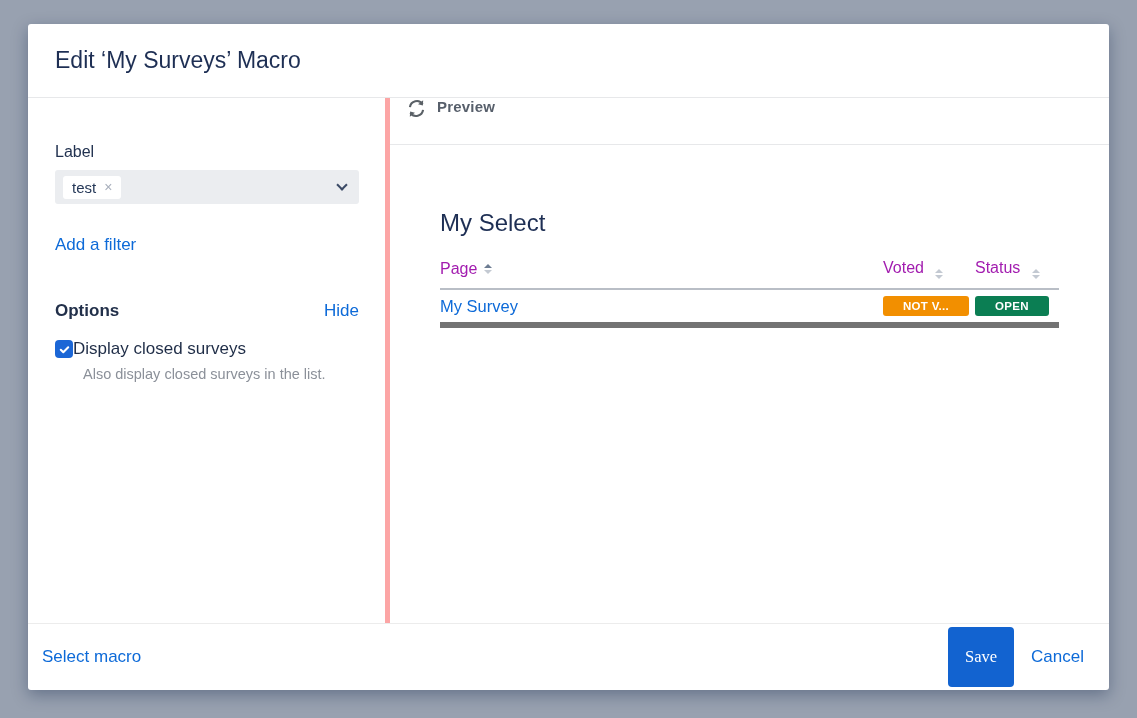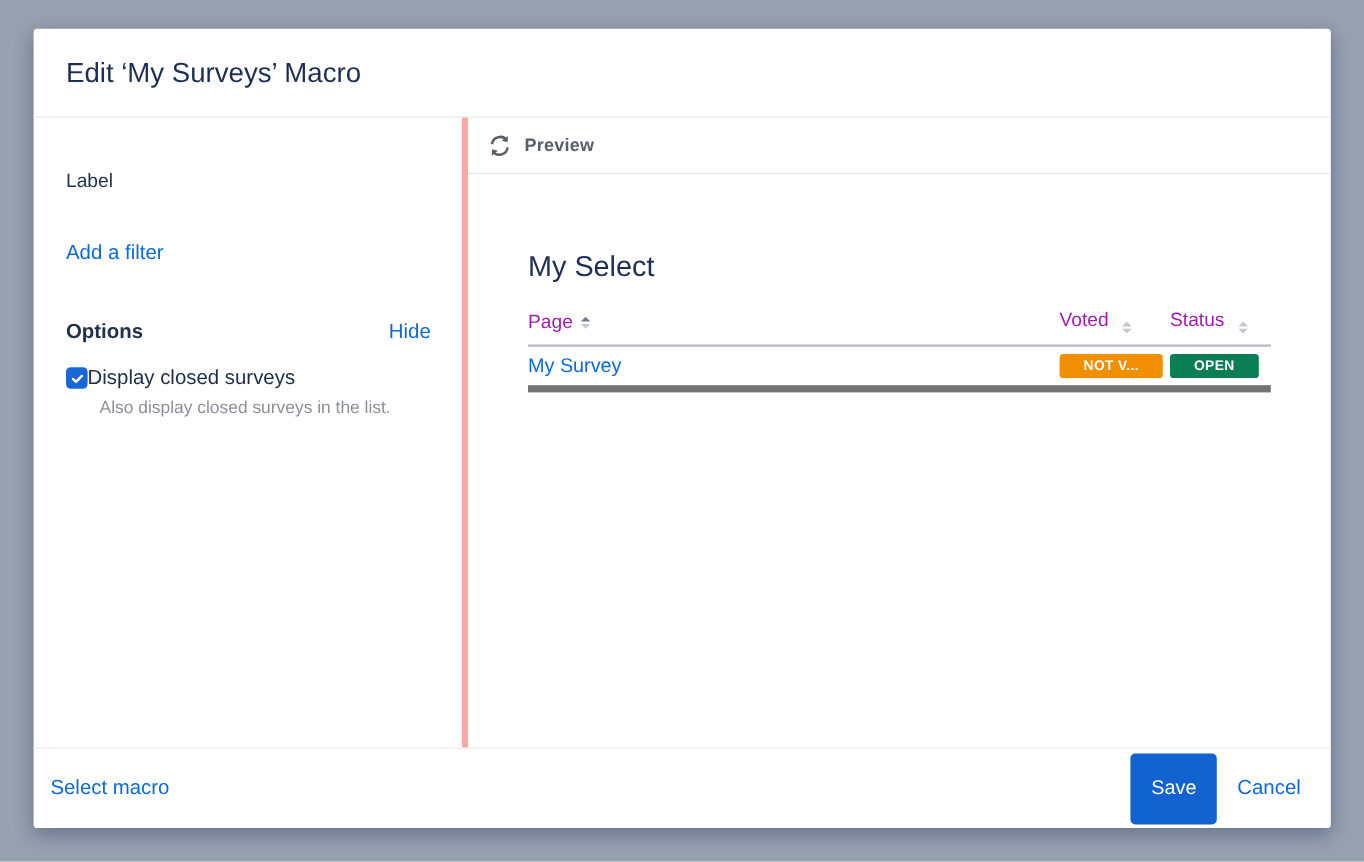--- a/index.html
+++ b/index.html
@@ -37,21 +37,21 @@
   .options-row { margin-top:46px; display:flex; justify-content:space-between; align-items:baseline; }
   .options-title { font-size:17px; font-weight:bold; color:#22304a; }
   .hide-link { font-size:17px; }
 
   .check-row { margin-top:18px; display:flex; align-items:center; gap:0; }
   .checkbox { width:18px; height:18px; flex:0 0 18px; border-radius:4px; background:#1b66d6; display:flex; align-items:center; justify-content:center; cursor:pointer; }
   .check-label { font-size:17px; color:#1f2d47; cursor:pointer; }
   .check-desc { margin:7px 0 0 28px; font-size:14.5px; color:#8b9099; }
 
   
-  .preview-bar { flex:0 0 47px; border-bottom:1px solid #e7e8ea; display:flex; align-items:center; gap:10px; padding:0 16px; }
+  .preview-bar { flex:0 0 47px; border-bottom:1px solid #e7e8ea; display:flex; align-items:flex-start; gap:10px; padding:0 16px; }
   .preview-label { font-size:15px; font-weight:bold; color:#575f6b; letter-spacing:.2px; }
   .preview-content { padding:64px 50px 0 50px; }
   .preview-heading { font-size:24px; color:#1e2f54; font-weight:normal; margin:0; }
 
   .survey-table { margin-top:22px; }
   .thead { display:flex; align-items:center; padding-bottom:9px; border-bottom:2px solid #b9bec6; color:#a21caf; font-size:16px; }
   .trow { display:flex; align-items:center; height:38px; border-bottom:6px solid #737373; }
   .col-page { flex:1 1 auto; display:flex; align-items:center; }
   .col-voted { flex:0 0 92px; }
   .col-status { flex:0 0 84px; }
@@ -63,36 +63,43 @@
   .sorted .tri-up { border-bottom-color:#6d7c92; }
 
   .badge { display:inline-block; font-size:11.5px; font-weight:bold; color:#fff; padding:4px 20px; border-radius:3px; letter-spacing:.3px; white-space:nowrap; }
   .badge-voted { background:#f28f00; }
   .badge-open { background:#0b7e53; }
 
   
   .dlg-footer { flex:0 0 67px; border-top:1px solid #ececec; display:flex; align-items:center; justify-content:space-between; padding:0 25px 0 14px; }
   .select-macro { font-size:17px; }
   .footer-right { display:flex; align-items:center; gap:17px; }
-  .save-btn { background:#1263d0; color:#fff; border:none; border-radius:4px; font-size:16.5px; padding:20px 17px; font-family:Liberation Sans, sans-serif; cursor:pointer; }
+  .save-btn { background:#1263d0; color:#fff; border:none; border-radius:4px; font-size:16.5px; padding:20px 17px; font-family:Liberation Serif, serif; cursor:pointer; }
   .cancel-link { font-size:17px; }
 </style>
 </head>
 <body>
 
 <div class="dialog">
 
   <div class="dlg-header">
     <div class="dlg-title">Edit ‘My Surveys’ Macro</div>
   </div>
 
   <div class="dlg-body">
 
     <div class="pane-left">
       <div class="field-label">Label</div>
+      <div class="select-box">
+        <span class="chip">
+          <span>test</span>
+          <span class="chip-x">×</span>
+        </span>
+        <span class="chevron"></span>
+      </div>
 
       <a class="link add-filter">Add a filter</a>
 
       <div class="options-row">
         <span class="options-title">Options</span>
         <a class="link hide-link">Hide</a>
       </div>
 
       <div class="check-row">
         <span class="checkbox">

